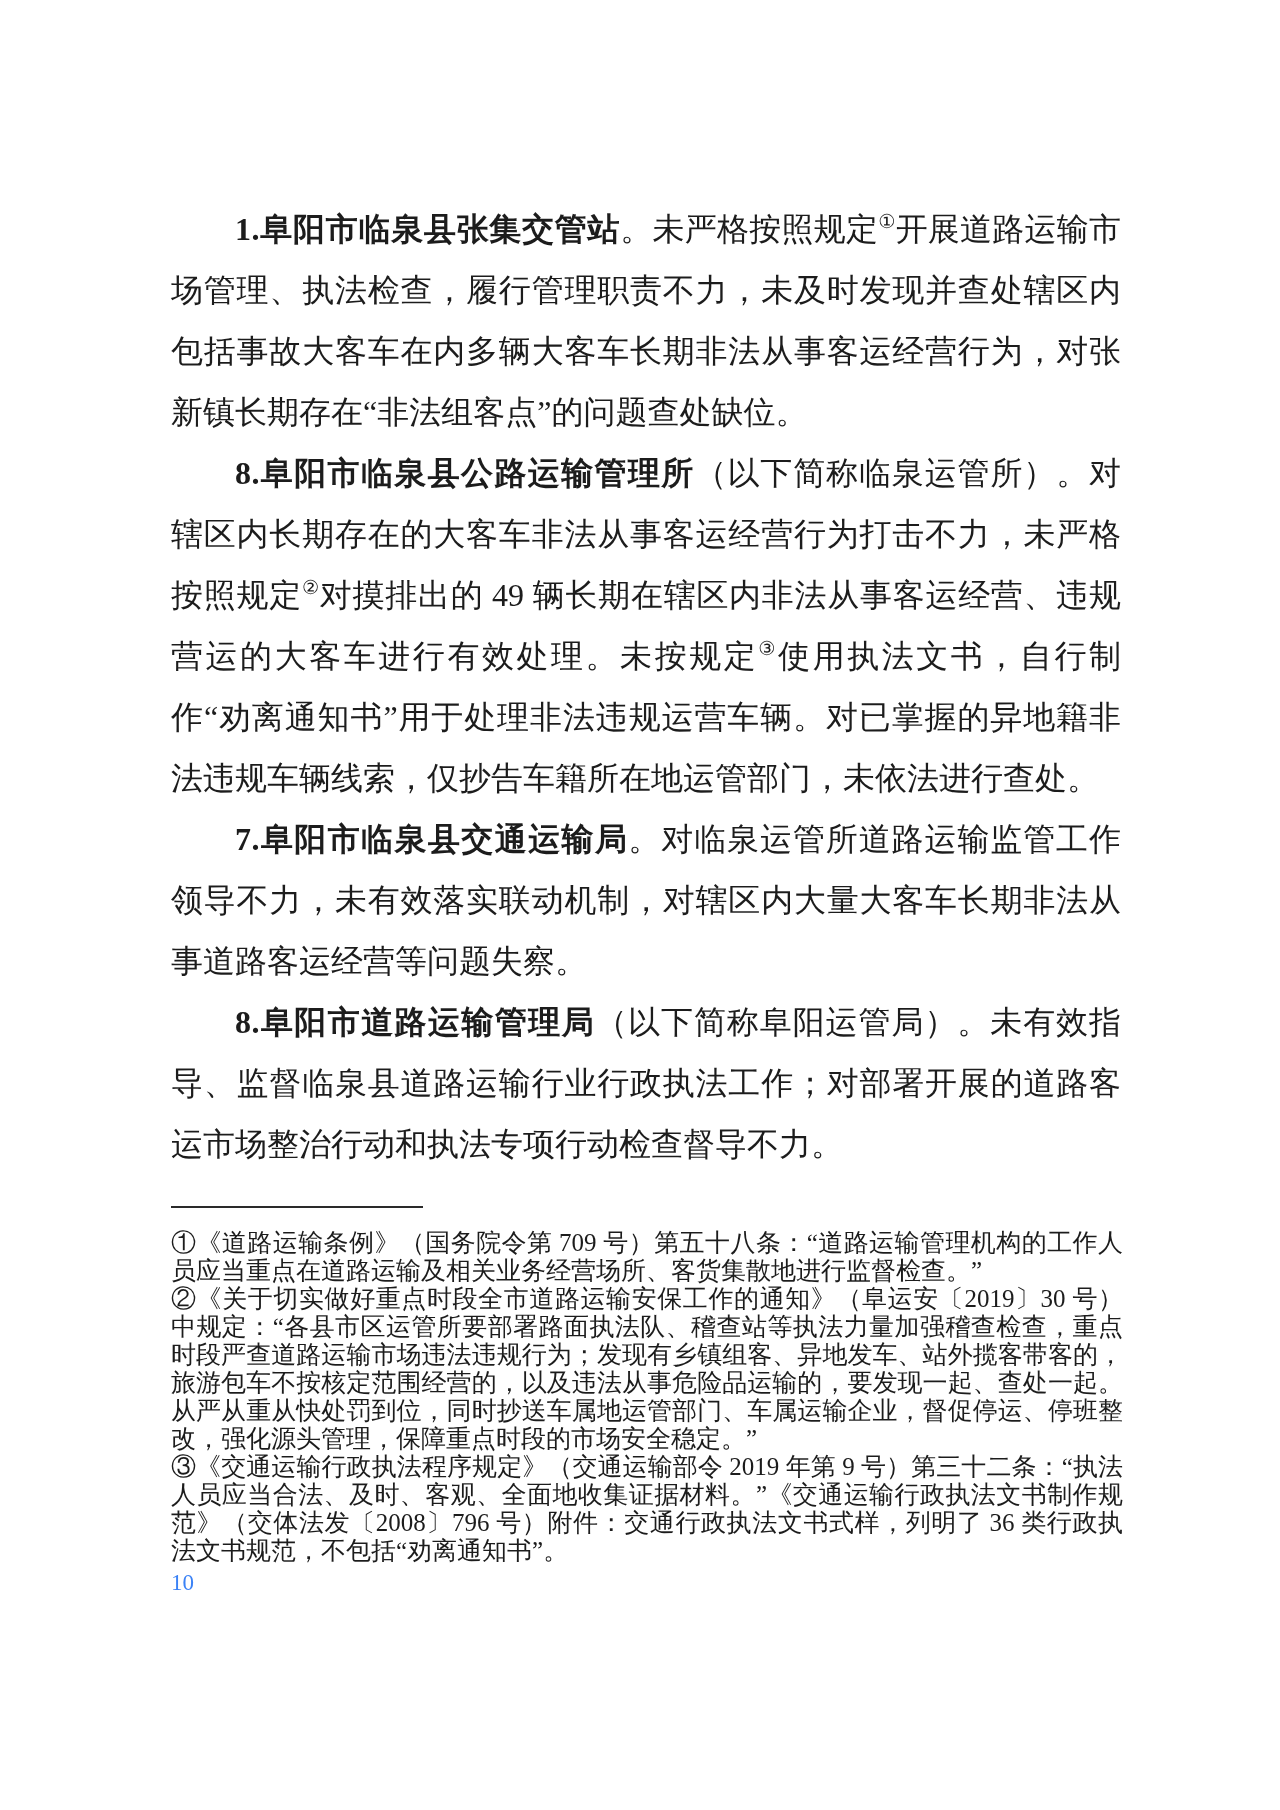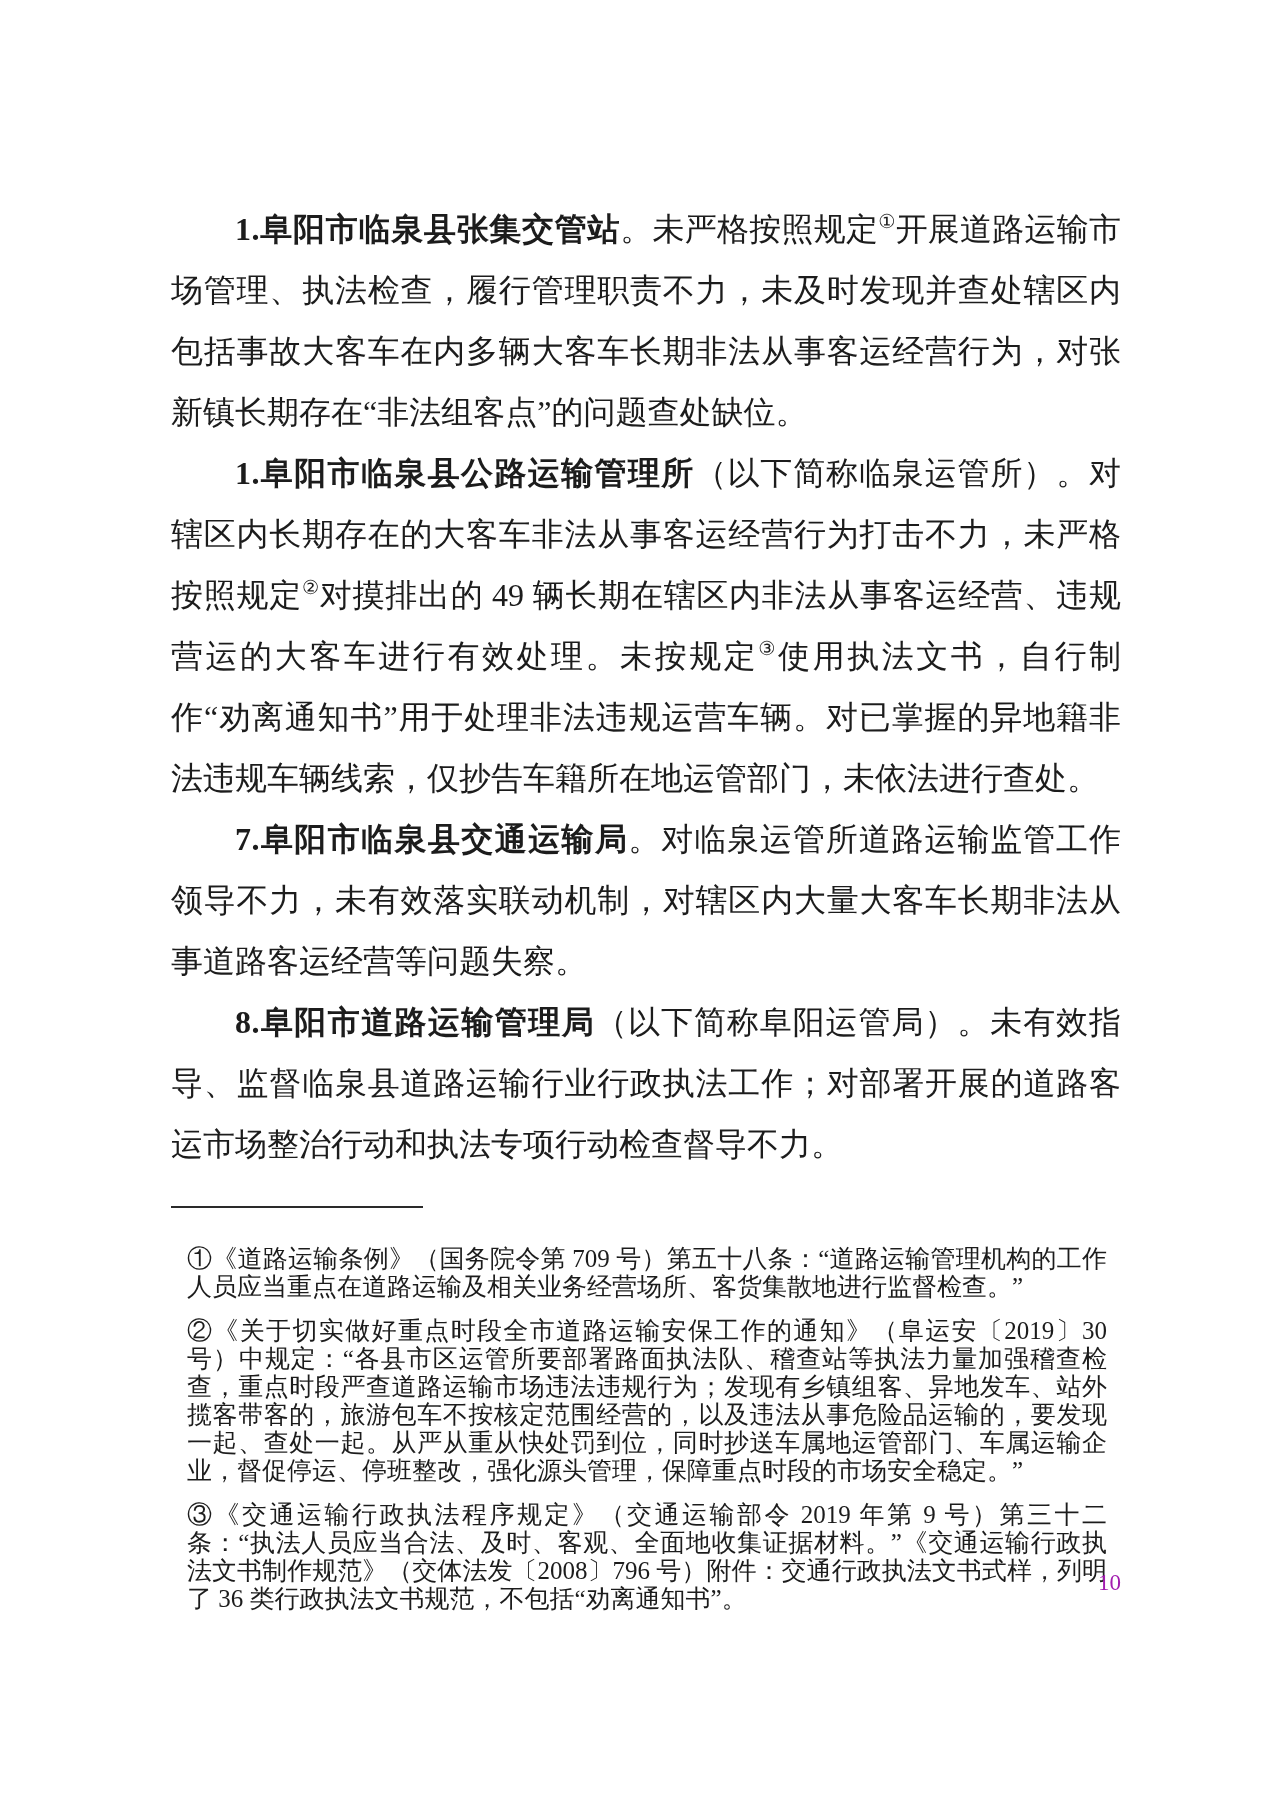--- a/index.html
+++ b/index.html
@@ -51,42 +51,42 @@
     position: absolute;
     left: 171px;
     top: 1229px;
     width: 952px;
     font-size: 25px;
     line-height: 28px;
     text-align: justify;
     text-justify: inter-ideograph;
   }
   .footnotes .fn-item {
-    margin: 16px;
+    margin: 0;
   }
   .page-number {
     position: absolute;
     left: 171px;
     top: 1570px;
     width: 950px;
-    text-align: right;
+    text-align: left;
     font-size: 23px;
-    color: #a21caf;
+    color: #3b82f6;
   }
 </style>
 </head>
 <body>
 
 <div class="page">
 
   <div class="body-text">
 
     <p><span class="para-heading">1.阜阳市临泉县张集交管站</span><span>。未严格按照规定</span><sup class="fn-ref">①</sup><span>开展道路运输市场管理、执法检查，履行管理职责不力，未及时发现并查处辖区内包括事故大客车在内多辆大客车长期非法从事客运经营行为，对张新镇长期存在“非法组客点”的问题查处缺位。</span></p>
 
-    <p><span class="para-heading">1.阜阳市临泉县公路运输管理所</span><span>（以下简称临泉运管所）。对辖区内长期存在的大客车非法从事客运经营行为打击不力，未严格按照规定</span><sup class="fn-ref">②</sup><span>对摸排出的 49 辆长期在辖区内非法从事客运经营、违规营运的大客车进行有效处理。未按规定</span><sup class="fn-ref">③</sup><span>使用执法文书，自行制作“劝离通知书”用于处理非法违规运营车辆。对已掌握的异地籍非法违规车辆线索，仅抄告车籍所在地运管部门，未依法进行查处。</span></p>
+    <p><span class="para-heading">8.阜阳市临泉县公路运输管理所</span><span>（以下简称临泉运管所）。对辖区内长期存在的大客车非法从事客运经营行为打击不力，未严格按照规定</span><sup class="fn-ref">②</sup><span>对摸排出的 49 辆长期在辖区内非法从事客运经营、违规营运的大客车进行有效处理。未按规定</span><sup class="fn-ref">③</sup><span>使用执法文书，自行制作“劝离通知书”用于处理非法违规运营车辆。对已掌握的异地籍非法违规车辆线索，仅抄告车籍所在地运管部门，未依法进行查处。</span></p>
 
     <p><span class="para-heading">7.阜阳市临泉县交通运输局</span><span>。对临泉运管所道路运输监管工作领导不力，未有效落实联动机制，对辖区内大量大客车长期非法从事道路客运经营等问题失察。</span></p>
 
     <p><span class="para-heading">8.阜阳市道路运输管理局</span><span>（以下简称阜阳运管局）。未有效指导、监督临泉县道路运输行业行政执法工作；对部署开展的道路客运市场整治行动和执法专项行动检查督导不力。</span></p>
 
   </div>
 
   <div class="footnote-separator"></div>
 
   <div class="footnotes">

